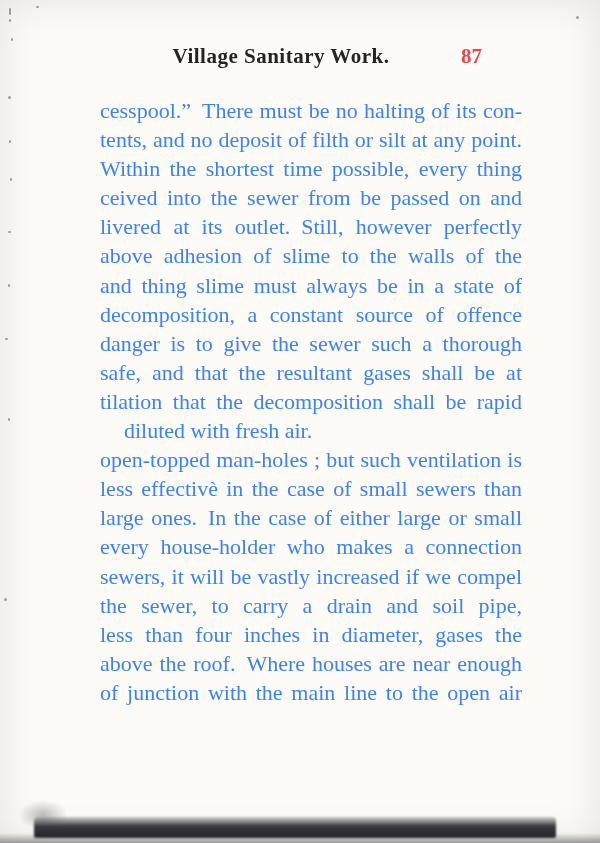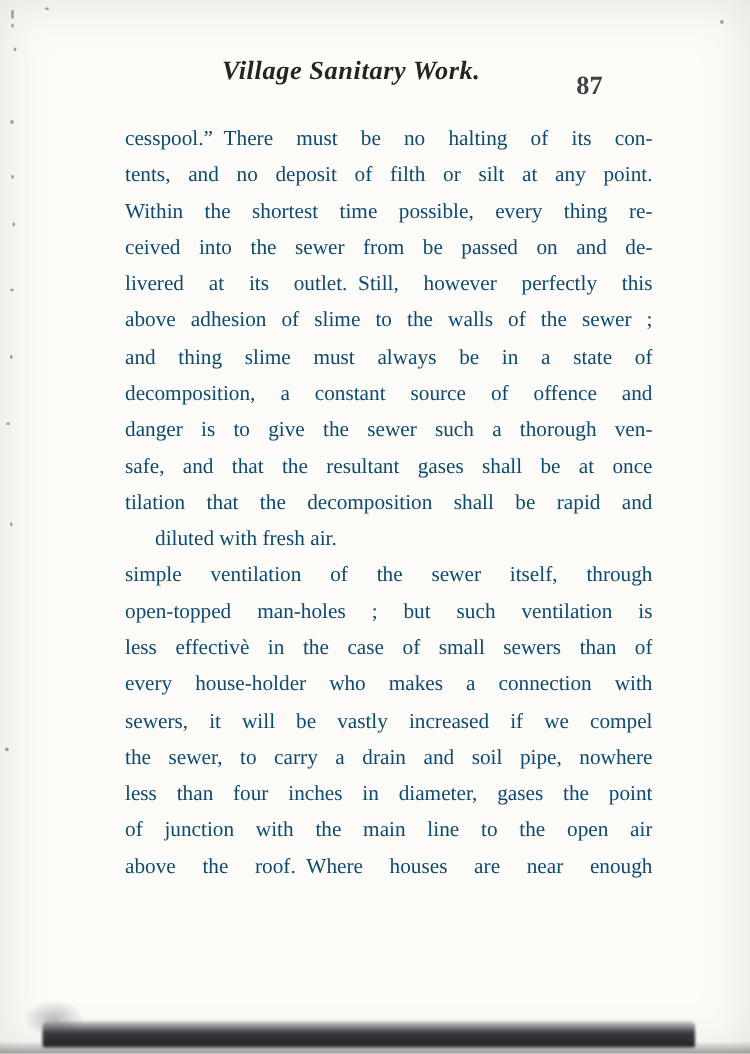--- a/index.html
+++ b/index.html
@@ -24,38 +24,37 @@
   }
   .header{
     position:relative;
     height:34px;
     margin-bottom:18px;
   }
   .title{
     position:absolute;
     left:0;right:60px;
     text-align:center;
-    font-style:italic;
     font-weight:bold;
     font-size:21px;
     letter-spacing:0.5px;
     color:#262320;
   }
   .page-number{
     position:absolute;
-    right:40px;top:12px;
+    right:40px;top:0;
     font-size:21px;
     font-weight:bold;
-    color:#404040;
+    color:#ef4444;
     margin-left:37px;
   }
   .body-text{
-    font-size:17px;
+    font-size:22px;
     line-height:29.1px;
-    color:#0c4a6e;
+    color:#3b82f6;
   }
   .line{
     text-align:justify;
     text-align-last:justify;
     white-space:normal;
     height:29.1px;
     overflow:hidden;
   }
   .line.endpara{
     text-align-last:left;
@@ -126,29 +125,29 @@
       <div class="line">ceived into the sewer from be passed on and de-</div>
       <div class="line">livered at its outlet. Still, however perfectly this</div>
       <div class="line">above adhesion of slime to the walls of the sewer ;</div>
       <div class="line">and thing slime must always be in a state of</div>
       <div class="line">decomposition, a constant source of offence and</div>
       <div class="line">danger is to give the sewer such a thorough ven-</div>
       <div class="line">safe, and that the resultant gases shall be at once</div>
       <div class="line">tilation that the decomposition shall be rapid and</div>
       <div class="line endpara">diluted with fresh air.</div>
 
-      <div class="line">simple ventilation of the sewer itself, through</div>
       <div class="line">open-topped man-holes ; but such ventilation is</div>
       <div class="line">less effectivè in the case of small sewers than of</div>
+      <div class="line">large ones. In the case of either large or small</div>
       <div class="line">every house-holder who makes a connection with</div>
       <div class="line">sewers, it will be vastly increased if we  compel</div>
       <div class="line">the sewer, to carry a drain and soil pipe, nowhere</div>
       <div class="line">less than four inches in diameter, gases the  point</div>
+      <div class="line">above the roof. Where houses are near enough</div>
       <div class="line">of junction with the main line to the  open  air</div>
-      <div class="line">above the roof. Where houses are near enough</div>
     </div>
 
   </div>
 
   <div class="corner-smudge"></div>
   <div class="bottom-band"></div>
   <div class="bottom-smudge"></div>
 
 </div>
 

